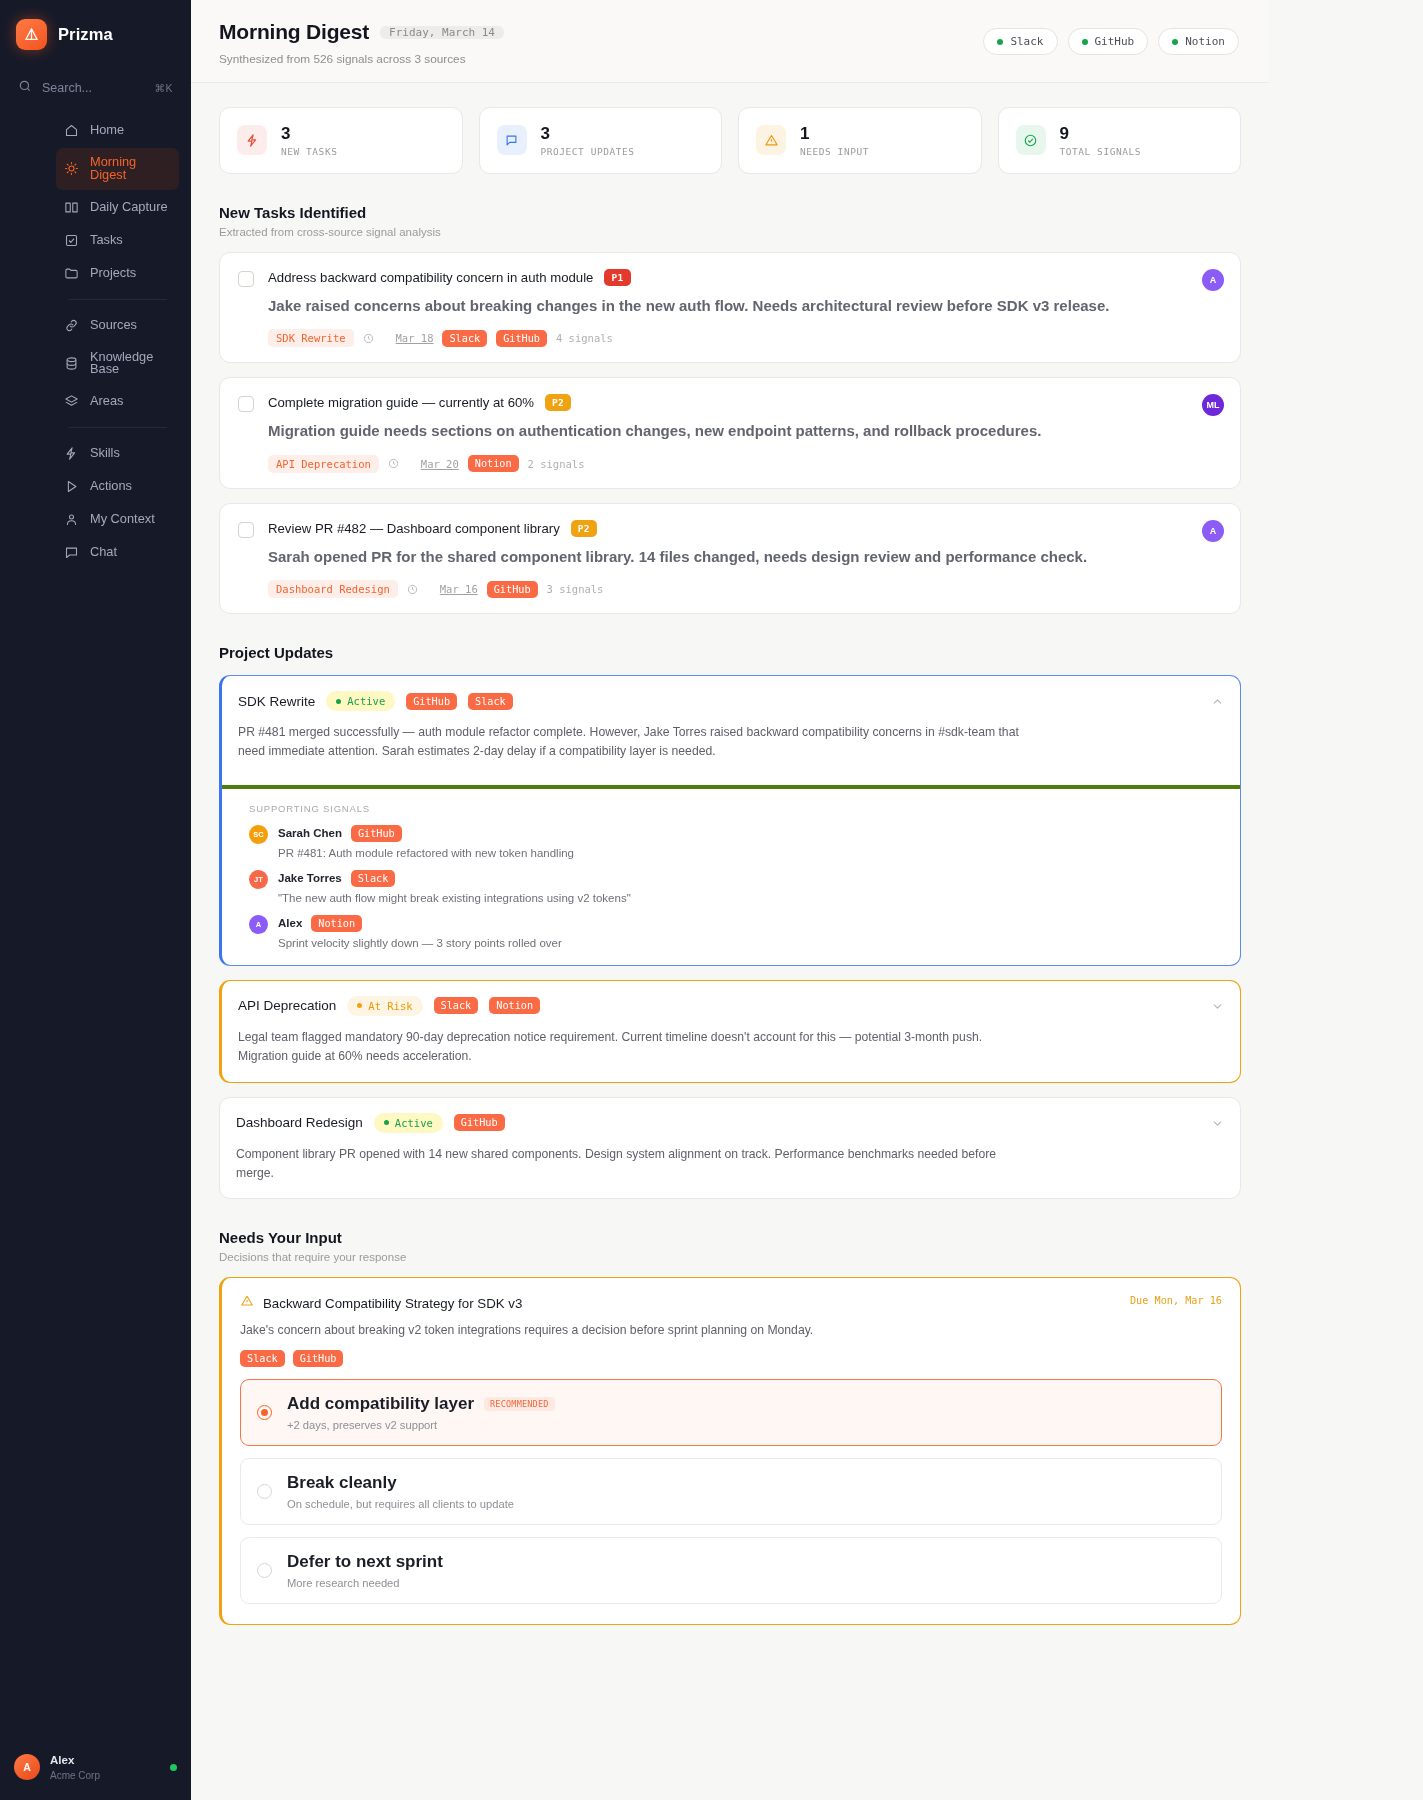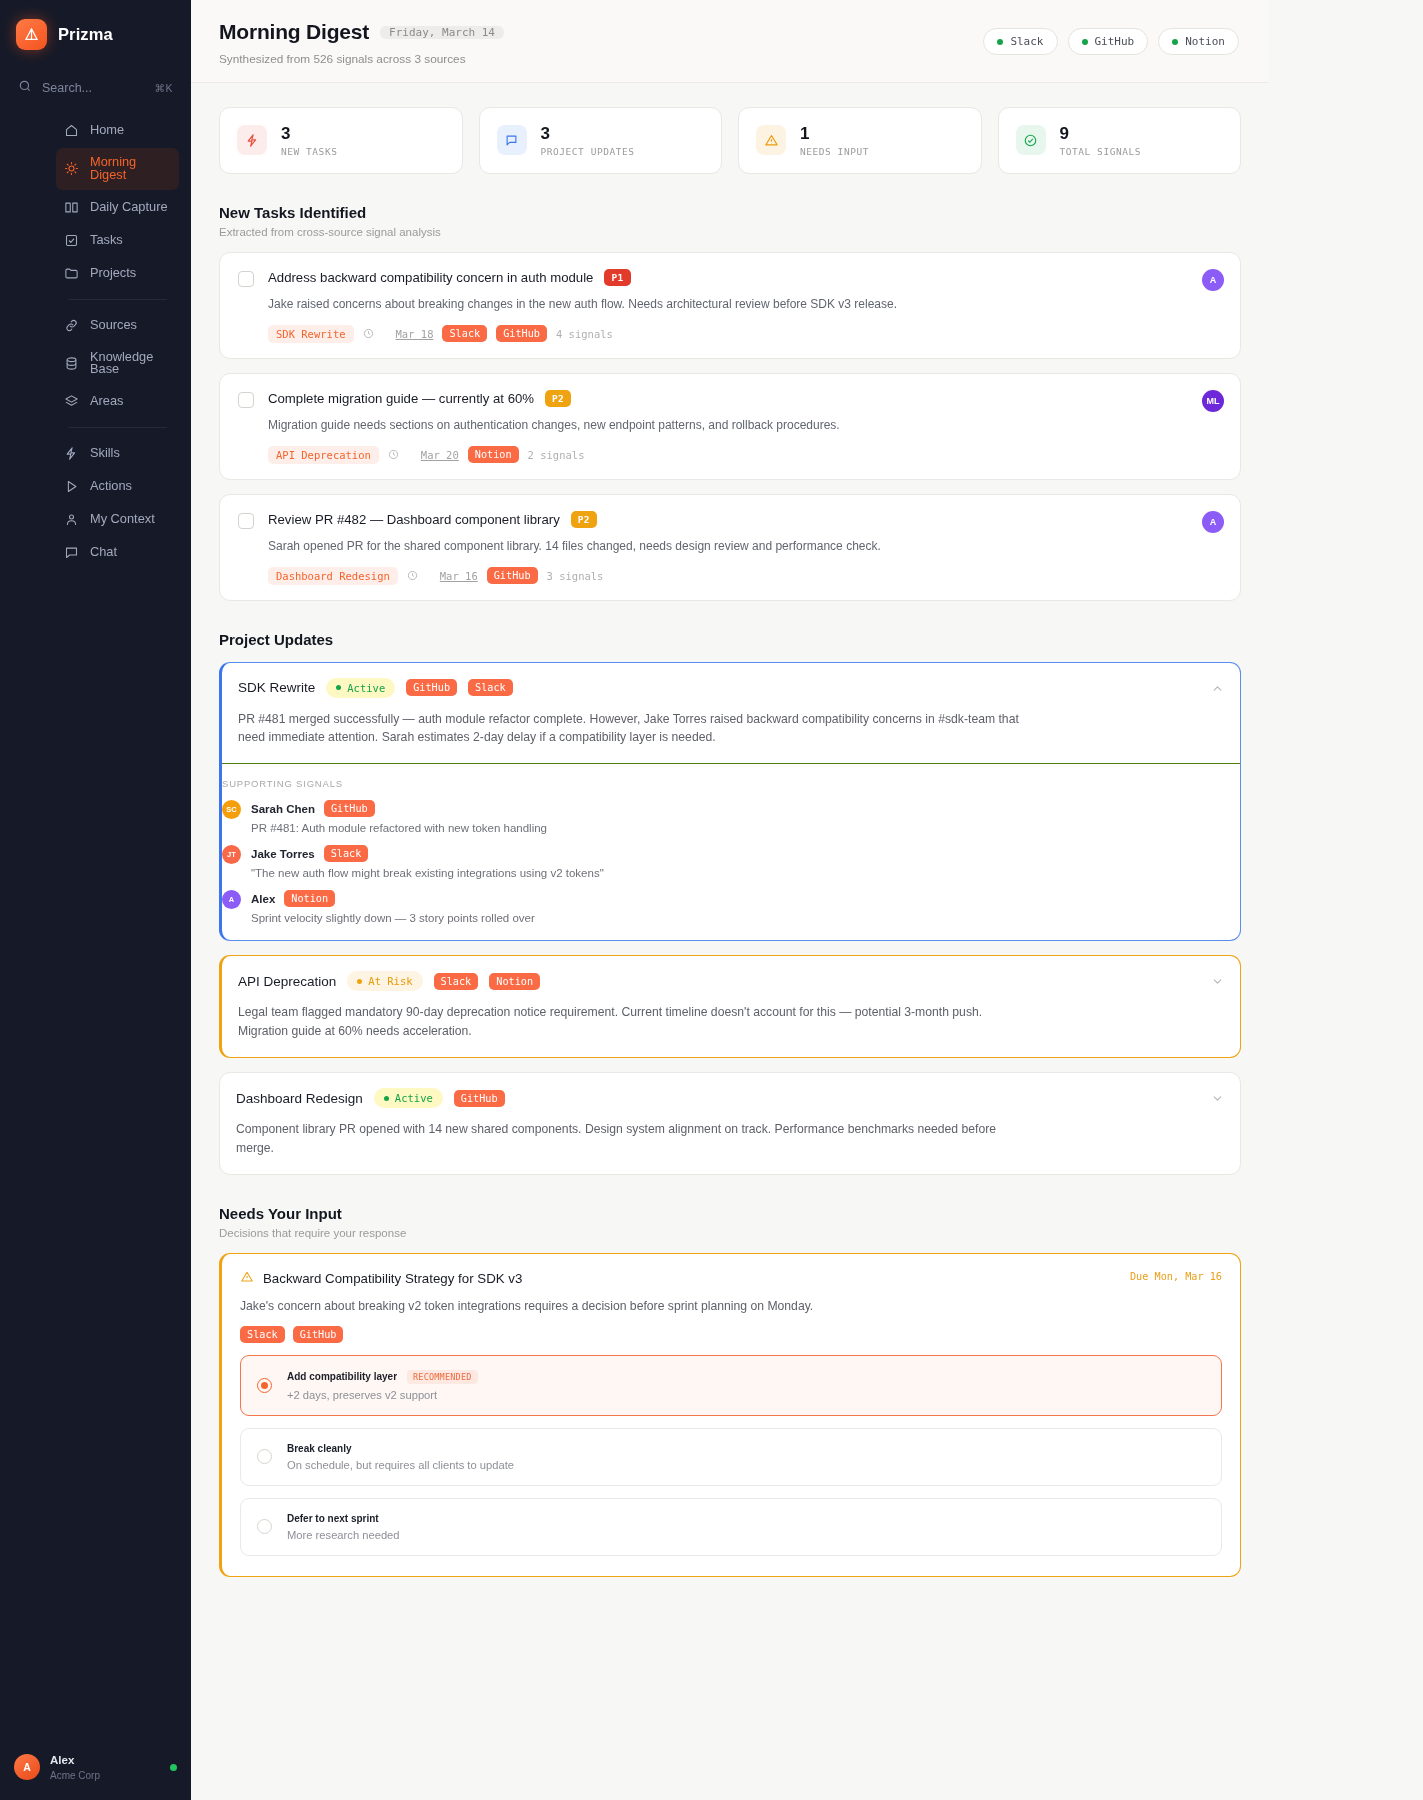--- a/index.html
+++ b/index.html
@@ -116,21 +116,21 @@
   }
   .task-body { flex: 1; min-width: 0; }
   .task-head { display: flex; align-items: center; gap: 11px; }
   .task-title { font-size: 13.2px; color: #191c26; font-weight: 500; }
   .prio {
     font-size: 9.5px; font-weight: bold; color: #fff; border-radius: 5px;
     padding: 3px 7px; font-family: "DejaVu Sans Mono", monospace; letter-spacing:.3px;
   }
   .prio.p1 { background: #e23b2c; }
   .prio.p2 { background: #f0a310; }
-  .task-desc { font-size: 12px; color: #62656f; margin-top: 9px; line-height: 1.5; }
+  .task-desc { font-size: 15px; color: #62656f; margin-top: 9px; line-height: 1.5; font-weight: bold; }
   .task-meta { display: flex; align-items: center; gap: 9px; margin-top: 12px; flex-wrap: wrap; }
   .proj-tag {
     background: #feeeea; color: #f4642c; border-radius: 5px; padding: 3px 8px;
     font-size: 10.5px; font-family: "DejaVu Sans Mono", monospace;
   }
   .meta-date {
     display: flex; align-items: center; gap: 22px; color: #a2a2a2;
     font-size: 10.5px; font-family: "DejaVu Sans Mono", monospace; text-decoration: underline;
   }
   .src-tag {
@@ -159,21 +159,21 @@
     font-family: "DejaVu Sans Mono", monospace;
     display: flex; align-items: center; gap: 6px;
   }
   .status-pill.active { background: #fef9c3; color: #16a34a; }
   .status-pill.active .d { width: 5px; height: 5px; border-radius: 50%; background: #16a34a; }
   .status-pill.atrisk { background: #fdf4e3; color: #eb9a08; }
   .status-pill.atrisk .d { width: 5px; height: 5px; border-radius: 50%; background: #f0a310; }
   .pu-desc { font-size: 12.2px; color: #5f6169; line-height: 1.55; margin-top: 12px; max-width: 790px; }
   .chev { position: absolute; right: 16px; top: 18px; color: #b5b5b5; cursor: pointer; }
 
-  .pu-signals { border-top: 1px solid #4d7c0f; padding: 14px 18px 16px 0; }
+  .pu-signals { border-top: 4px solid #4d7c0f; padding: 14px 18px 16px 27px; margin-top: 8px; }
   .sig-head {
     font-size: 9.5px; color: #a9a9a9; letter-spacing: .8px;
     font-family: "Liberation Sans", sans-serif; margin-bottom: 11px;
   }
   .sig-row { display: flex; gap: 10px; margin-bottom: 11px; }
   .sig-row:last-child { margin-bottom: 0; }
   .sig-av {
     width: 19px; height: 19px; border-radius: 50%; flex: 0 0 19px;
     color: #fff; font-size: 7.5px; font-weight: bold;
     display: flex; align-items: center; justify-content: center;
@@ -200,21 +200,21 @@
     border: 1px solid #ebe9e5; border-radius: 9px;
     padding: 14px 16px; margin-top: 12px; cursor: pointer; background: #fff;
   }
   .opt.selected { border: 1px solid #f4764f; background: #fff7f4; }
   .radio {
     width: 15px; height: 15px; border-radius: 50%; border: 1.6px solid #d8d5d0;
     flex: 0 0 15px; display: flex; align-items: center; justify-content: center;
   }
   .opt.selected .radio { border-color: #f4642c; }
   .opt.selected .radio::after { content:""; width: 7px; height: 7px; border-radius: 50%; background: #f4642c; }
-  .opt-title { font-size: 10px; font-weight: bold; color: #1b1e28; }
+  .opt-title { font-size: 17px; font-weight: bold; color: #1b1e28; }
   .opt-line { display: flex; align-items: center; gap: 10px; }
   .rec-badge {
     background: #fde9e2; color: #ef6a3c; border-radius: 4px; padding: 2px 6px;
     font-size: 8.5px; font-family: "DejaVu Sans Mono", monospace; letter-spacing: .2px;
   }
   .opt-sub { font-size: 11.2px; color: #8e9096; margin-top: 5px; }
 </style>
 </head>
 <body>
 

